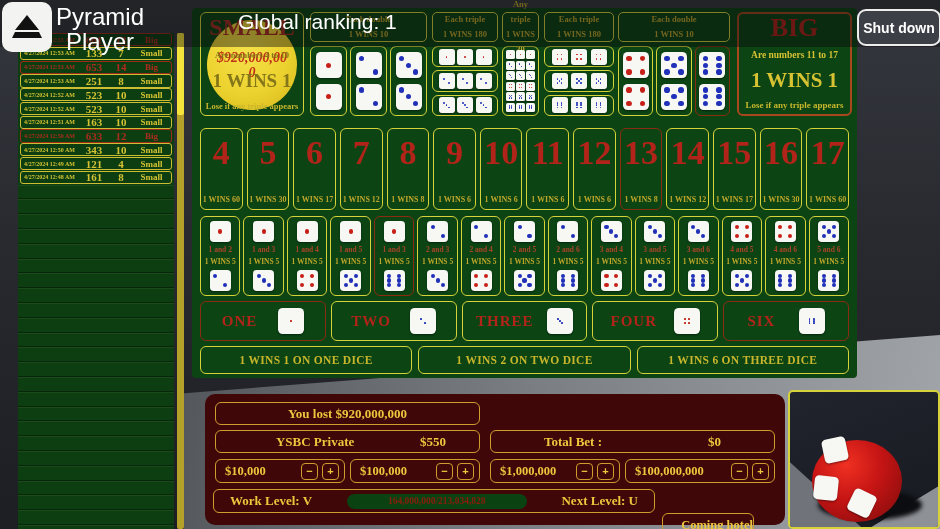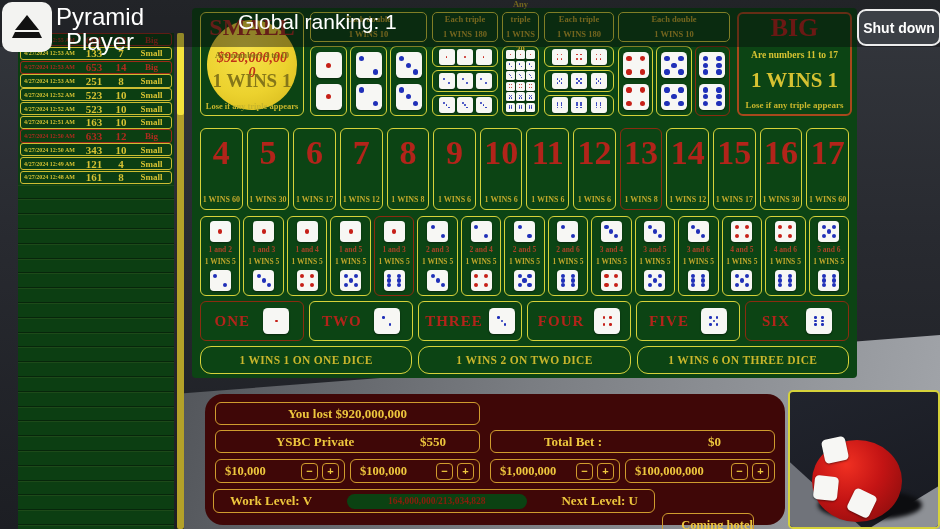--- a/index.html
+++ b/index.html
@@ -73,30 +73,30 @@
   #combos-row{position:absolute;left:8px;top:208px;width:649px;height:80px;display:flex;gap:3px;}
   .combocell{flex:1;display:flex;flex-direction:column;align-items:center;justify-content:space-between;
     padding:4px 0;}
   .clabel{font-weight:bold;font-size:7.5px;color:#a84428;line-height:8px;}
   .codds{font-weight:bold;font-size:7.5px;color:#bfa72b;line-height:8px;}
   #singles-row{position:absolute;left:8px;top:293px;width:649px;height:40px;display:flex;gap:5px;}
   .singlecell{flex:1;display:flex;align-items:center;justify-content:space-evenly;}
   .slabel{font-weight:bold;font-size:15px;letter-spacing:1px;color:#b2241a;}
   #payouts-row{position:absolute;left:8px;top:338px;width:649px;height:28px;display:flex;gap:6px;}
   .paycell{flex:1;display:flex;align-items:center;justify-content:center;
-    font-weight:bold;font-size:11.5px;letter-spacing:.3px;color:#c8b62c;border-radius:11px;}
+    font-weight:bold;font-size:11.5px;letter-spacing:.3px;color:#c8b62c;}
   
   .die{display:grid;grid-template-columns:repeat(3,1fr);grid-template-rows:repeat(3,1fr);
     background:#f7f7f4;border-radius:18%;padding:8%;box-sizing:border-box;
     box-shadow:0 1px 2px rgba(0,0,0,.45);}
   .pip{width:82%;height:82%;border-radius:50%;place-self:center;}
   .rp{background:#c62018;} .bp{background:#2030b8;}
   
   #panel{position:absolute;left:205px;top:394px;width:580px;height:131px;z-index:3;
-    background:#3f0707;border-radius:18px;}
+    background:#3f0707;border-radius:10px;}
   .pbox{position:absolute;border:1.5px solid #cf9c2e;border-radius:6px;box-sizing:border-box;
     display:flex;align-items:center;color:#edc63d;font-weight:bold;font-size:13px;}
   #pb-result{left:10px;top:8px;width:265px;height:23px;justify-content:center;}
   #pb-limits{left:285px;top:8px;width:285px;height:23px;justify-content:space-around;}
   #pb-bank{left:10px;top:36px;width:265px;height:23px;justify-content:space-around;padding-left:27px;}
   #pb-total{left:285px;top:36px;width:285px;height:23px;justify-content:space-around;}
   .chipbox{top:65px;height:24px;justify-content:space-between;padding:0 5px 0 9px;font-size:12.5px;}
   #pb-chip0{left:10px;width:130px;} #pb-chip1{left:145px;width:130px;}
   #pb-chip2{left:285px;width:130px;} #pb-chip3{left:420px;width:150px;}
   .btns{display:flex;}
@@ -1371,34 +1371,20 @@
             <span></span>
             <span class="pip rp"></span>
             <span></span>
             <span></span>
             <span></span>
             <span class="pip rp"></span>
             <span></span>
             <span class="pip rp"></span>
           </div>
         </div>
-        <div class="cell singlecell">
-          <div class="slabel">FIVE</div>
-          <div class="die" style="width: 26px; height: 26px;">
-            <span class="pip bp"></span>
-            <span></span>
-            <span class="pip bp"></span>
-            <span></span>
-            <span class="pip bp"></span>
-            <span></span>
-            <span class="pip bp"></span>
-            <span></span>
-            <span class="pip bp"></span>
-          </div>
-        </div>
         <div class="cell singlecell win">
           <div class="slabel">SIX</div>
           <div class="die" style="width: 26px; height: 26px;">
             <span class="pip bp"></span>
             <span></span>
             <span class="pip bp"></span>
             <span class="pip bp"></span>
             <span></span>
             <span class="pip bp"></span>
             <span class="pip bp"></span>

